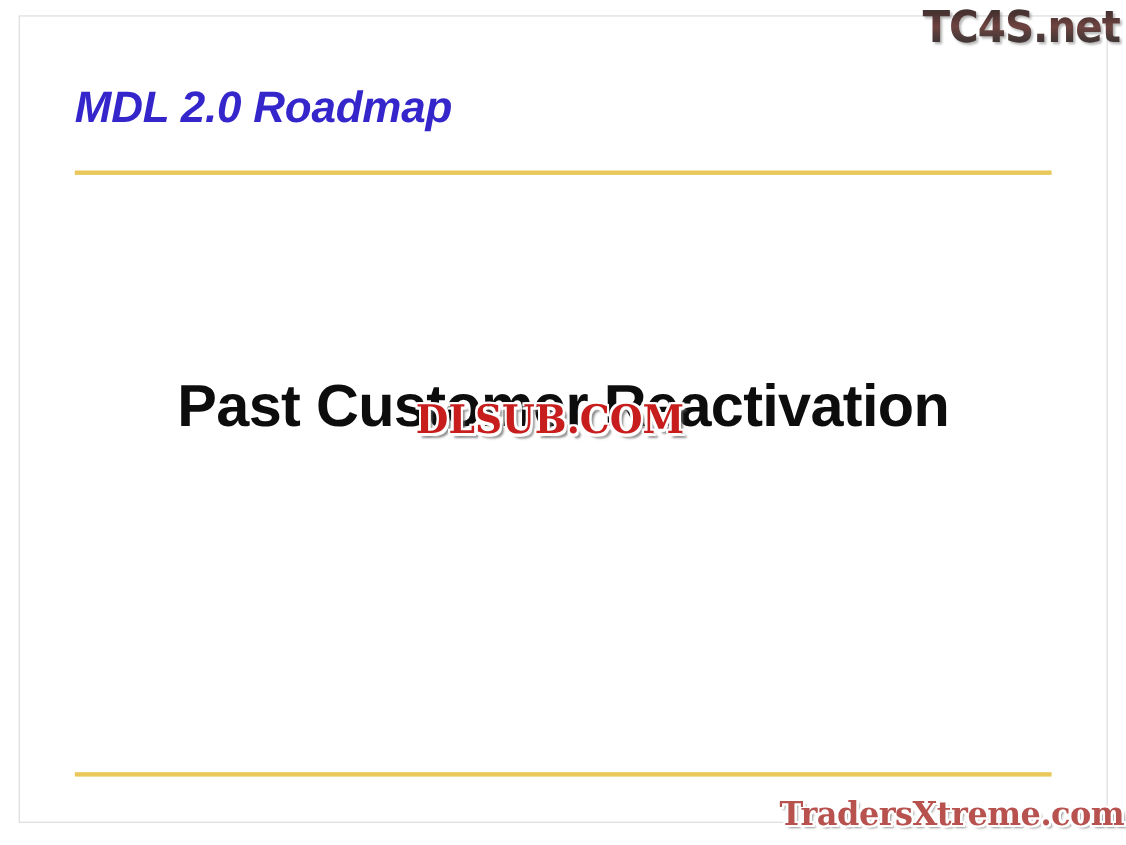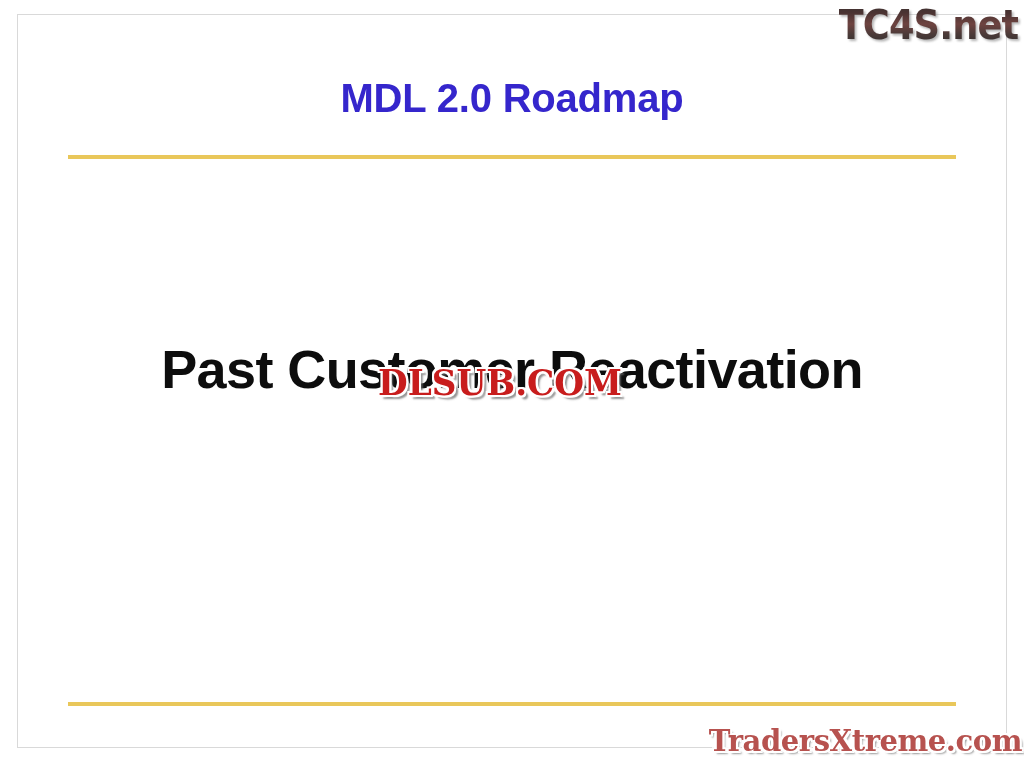--- a/index.html
+++ b/index.html
@@ -36,28 +36,28 @@
     box-sizing: border-box;
     background: #ffffff;
   }
 
   
   #title {
     position: absolute;
     left: 68px;
     top: 74px;
     width: 888px;
-    text-align: center;
     color: #3526cc;
     font-family: "Liberation Sans", sans-serif;
     font-weight: bold;
     font-size: 40px;
     line-height: 48px;
     letter-spacing: -0.2px;
     white-space: nowrap;
+    font-style: italic;
   }
 
   
   .rule-gold {
     position: absolute;
     left: 68px;
     width: 888px;
     height: 4px;
     background: #e9c75a;
   }

